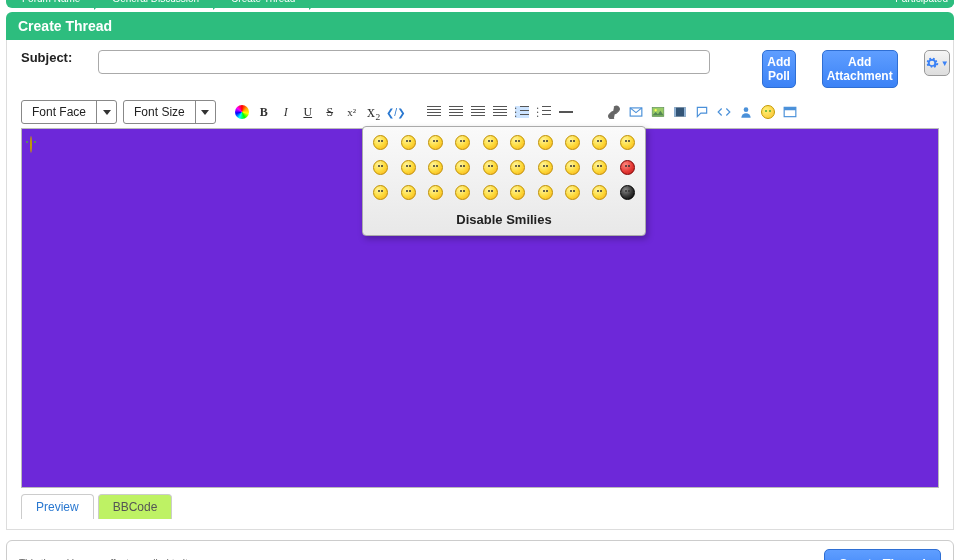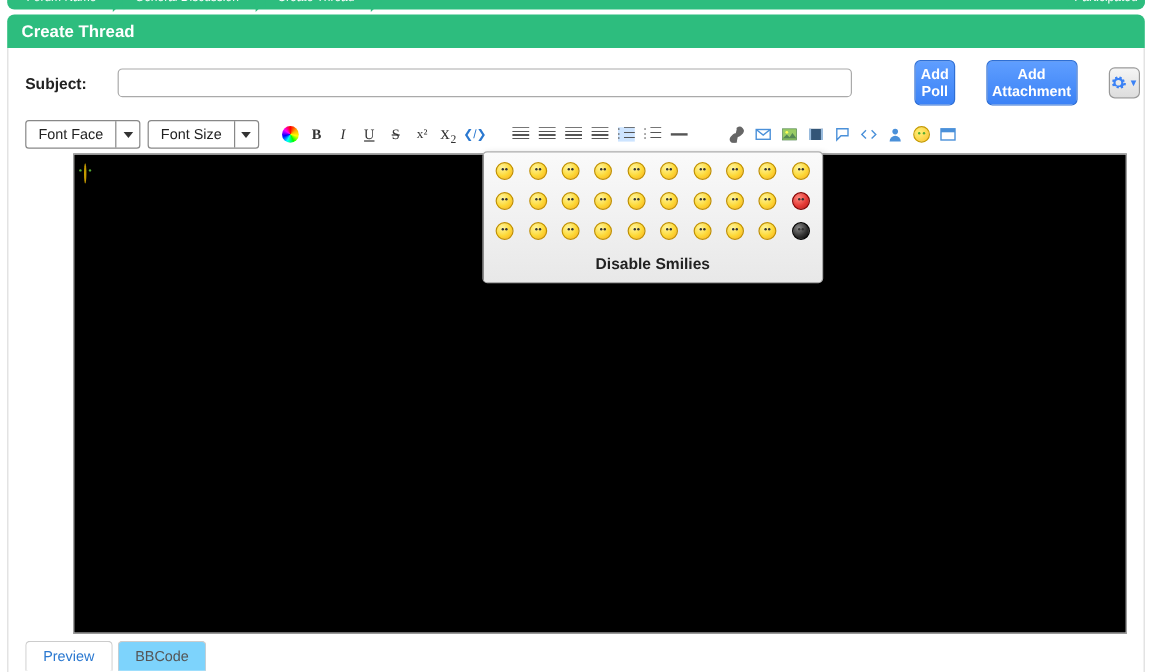--- a/index.html
+++ b/index.html
@@ -4,49 +4,49 @@
 <style>
 * { box-sizing: border-box; margin: 0; padding: 0; }
 body { font-family: Arial, sans-serif; font-size: 13px; background: #fff; color: #222; width: 960px; }
 .top-bar { background: #2dbd7e; height: 8px; position: relative; margin: 0 6px 4px; border-radius: 0 0 6px 6px; display: flex; align-items: flex-start; overflow: visible; }
 .crumb-wrap { display: flex; position: absolute; top: -6px; left: 6px; }
 .crumb { background: #2dbd7e; color: #fff; font-size: 10px; padding: 0 14px 2px 10px; height: 12px; line-height: 10px; position: relative; margin-right: 8px; }
 .crumb::after { content: ""; position: absolute; right: -9px; top: -2px; border-left: 9px solid #2dbd7e; border-top: 9px solid transparent; border-bottom: 9px solid transparent; height: 0; width: 0; }
 .participated { position: absolute; right: 0; top: -8px; background: #2dbd7e; color: #fff; font-size: 10px; border-radius: 4px; padding: 2px 6px; height: 14px; line-height: 10px; }
 .panel-header { background: #2dbd7e; color: #fff; font-size: 14px; font-weight: bold; padding: 6px 12px; margin: 0 6px; border-radius: 6px 6px 0 0; font-family: "Trebuchet MS", sans-serif; }
 .panel-body { border: 1px solid #ddd; margin: 0 6px; padding: 10px 14px; border-top: none; }
-.row-subject { display: flex; align-items: center; gap: 26px; margin-bottom: 12px; }
+.row-subject { display: flex; gap: 26px; margin-bottom: 12px; }
 .row-subject label { font-weight: bold; font-size: 13px; }
 .subject-input { flex: 0 0 612px; height: 24px; border: 1px solid #aaa; border-radius: 4px; padding: 2px 6px; font-size: 13px; }
 .blue-btn { background: #4d90fe; background: linear-gradient(#5f9eff,#3b82f6); border: 1px solid #2f6fd4; color: #fff; font-weight: bold; font-size: 12px; padding: 4px 4px; border-radius: 5px; cursor: pointer; }
 .gear-btn { background: linear-gradient(#f5f5f5,#ddd); border: 1px solid #999; border-radius: 5px; width: 36px; height: 26px; display: inline-flex; align-items: center; justify-content: center; cursor: pointer; gap: 2px; }
 .gear-btn svg { width: 14px; height: 14px; }
 .toolbar { display: flex; align-items: center; gap: 6px; margin-bottom: 4px; position: relative; }
 .select-box { border: 1px solid #888; border-radius: 3px; height: 24px; display: inline-flex; align-items: center; font-size: 12px; background: #fff; }
 .select-box .sel-label { padding: 0 10px; }
 .select-box .sel-arrow { border-left: 1px solid #888; width: 20px; height: 100%; display: flex; align-items: center; justify-content: center; }
 .sel-arrow::after { content: ""; border-left: 4px solid transparent; border-right: 4px solid transparent; border-top: 5px solid #333; }
 .tb-ico { width: 16px; height: 16px; display: inline-flex; align-items: center; justify-content: center; font-size: 12px; cursor: pointer; color: #333; }
 .color-wheel { width: 14px; height: 14px; border-radius: 50%; background: conic-gradient(red,orange,yellow,lime,cyan,blue,magenta,red); }
-.editor-area { border: 1px solid #bbb; height: 400px; padding: 8px; position: relative; background: #000000; margin-left: 40px; }
+.editor-area { border: 1px solid #bbb; height: 360px; padding: 8px; position: relative; background: #6d28d9; }
 .mini-smile { width: 14px; height: 14px; border-radius: 50%; background: radial-gradient(circle at 35% 35%, #fff176, #fbc02d); border: 1px solid #c49a00; position: relative; }
 .mini-smile::before, .mini-smile::after { content: ""; position: absolute; width: 2px; height: 2px; background: #5a3; border-radius: 50%; top: 4px; }
 .mini-smile::before { left: 3px; } .mini-smile::after { right: 3px; }
 .smile-popup { position: absolute; top: -3px; left: 340px; width: 284px; background: linear-gradient(#fafafa,#e8e8e8); border: 1px solid #aaa; border-radius: 4px; box-shadow: 2px 3px 6px rgba(0,0,0,0.25); padding: 8px 10px 6px; z-index: 10; }
 .smile-grid { display: grid; grid-template-columns: repeat(10, 1fr); gap: 10px 12px; margin-bottom: 8px; justify-items: center; }
 .sm { width: 15px; height: 15px; border-radius: 50%; background: radial-gradient(circle at 35% 30%, #fff59d, #fdd835 55%, #f9a825); border: 1px solid #bf8f00; position: relative; cursor: pointer; }
 .sm.red { background: radial-gradient(circle at 35% 30%, #ff8a80, #e53935 55%, #b71c1c); border-color: #7f0000; }
 .sm.dark { background: radial-gradient(circle at 35% 30%, #888, #333 55%, #000); border-color: #000; }
 .sm::before, .sm::after { content: ""; position: absolute; width: 2px; height: 2px; background: #333; border-radius: 50%; top: 4px; }
 .sm::before { left: 4px; } .sm::after { right: 4px; }
 .disable-link { text-align: center; font-weight: bold; font-size: 13px; padding: 4px 0 2px; cursor: pointer; }
 .tabs { display: flex; margin-top: 6px; }
 .tab { border: 1px solid #ccc; border-bottom: none; padding: 5px 14px; font-size: 12px; border-radius: 4px 4px 0 0; margin-right: 4px; cursor: pointer; }
 .tab.active { background: #fff; color: #2a78d0; font-weight: normal; }
-.tab.inactive { background: #7dd3fc; color: #555; }
+.tab.inactive { background: #bef264; color: #555; }
 .effects-box { border: 1px solid #ccc; margin: 10px 6px 0; border-radius: 6px; padding: 8px 12px; display: flex; align-items: center; justify-content: space-between; }
 .effects-box .msg { font-size: 10px; color: #666; }
 .create-btn { background: linear-gradient(#5f9eff,#3b82f6); border: 1px solid #2f6fd4; color: #fff; font-weight: bold; font-size: 13px; padding: 6px 14px; border-radius: 5px; cursor: pointer; }
 .align-ico { width: 14px; height: 12px; display: inline-block; background: repeating-linear-gradient(#555 0 1px, transparent 1px 3px); }
 .list-ico { width: 14px; height: 12px; display: inline-block; position: relative; }
 .list-ico::before { content:"•\A•\A•"; white-space: pre; font-size: 5px; line-height: 4px; position: absolute; left: 0; top: 0; color:#555;}
 .list-ico::after { content:""; position:absolute; left:5px; top:0; width:9px; height:12px; background: repeating-linear-gradient(#555 0 1px, transparent 1px 4px);}
 .hr-ico { width:14px; height:2px; background:#555; display:inline-block; }
 svg.ico { width:14px; height:14px; }
 </style>

